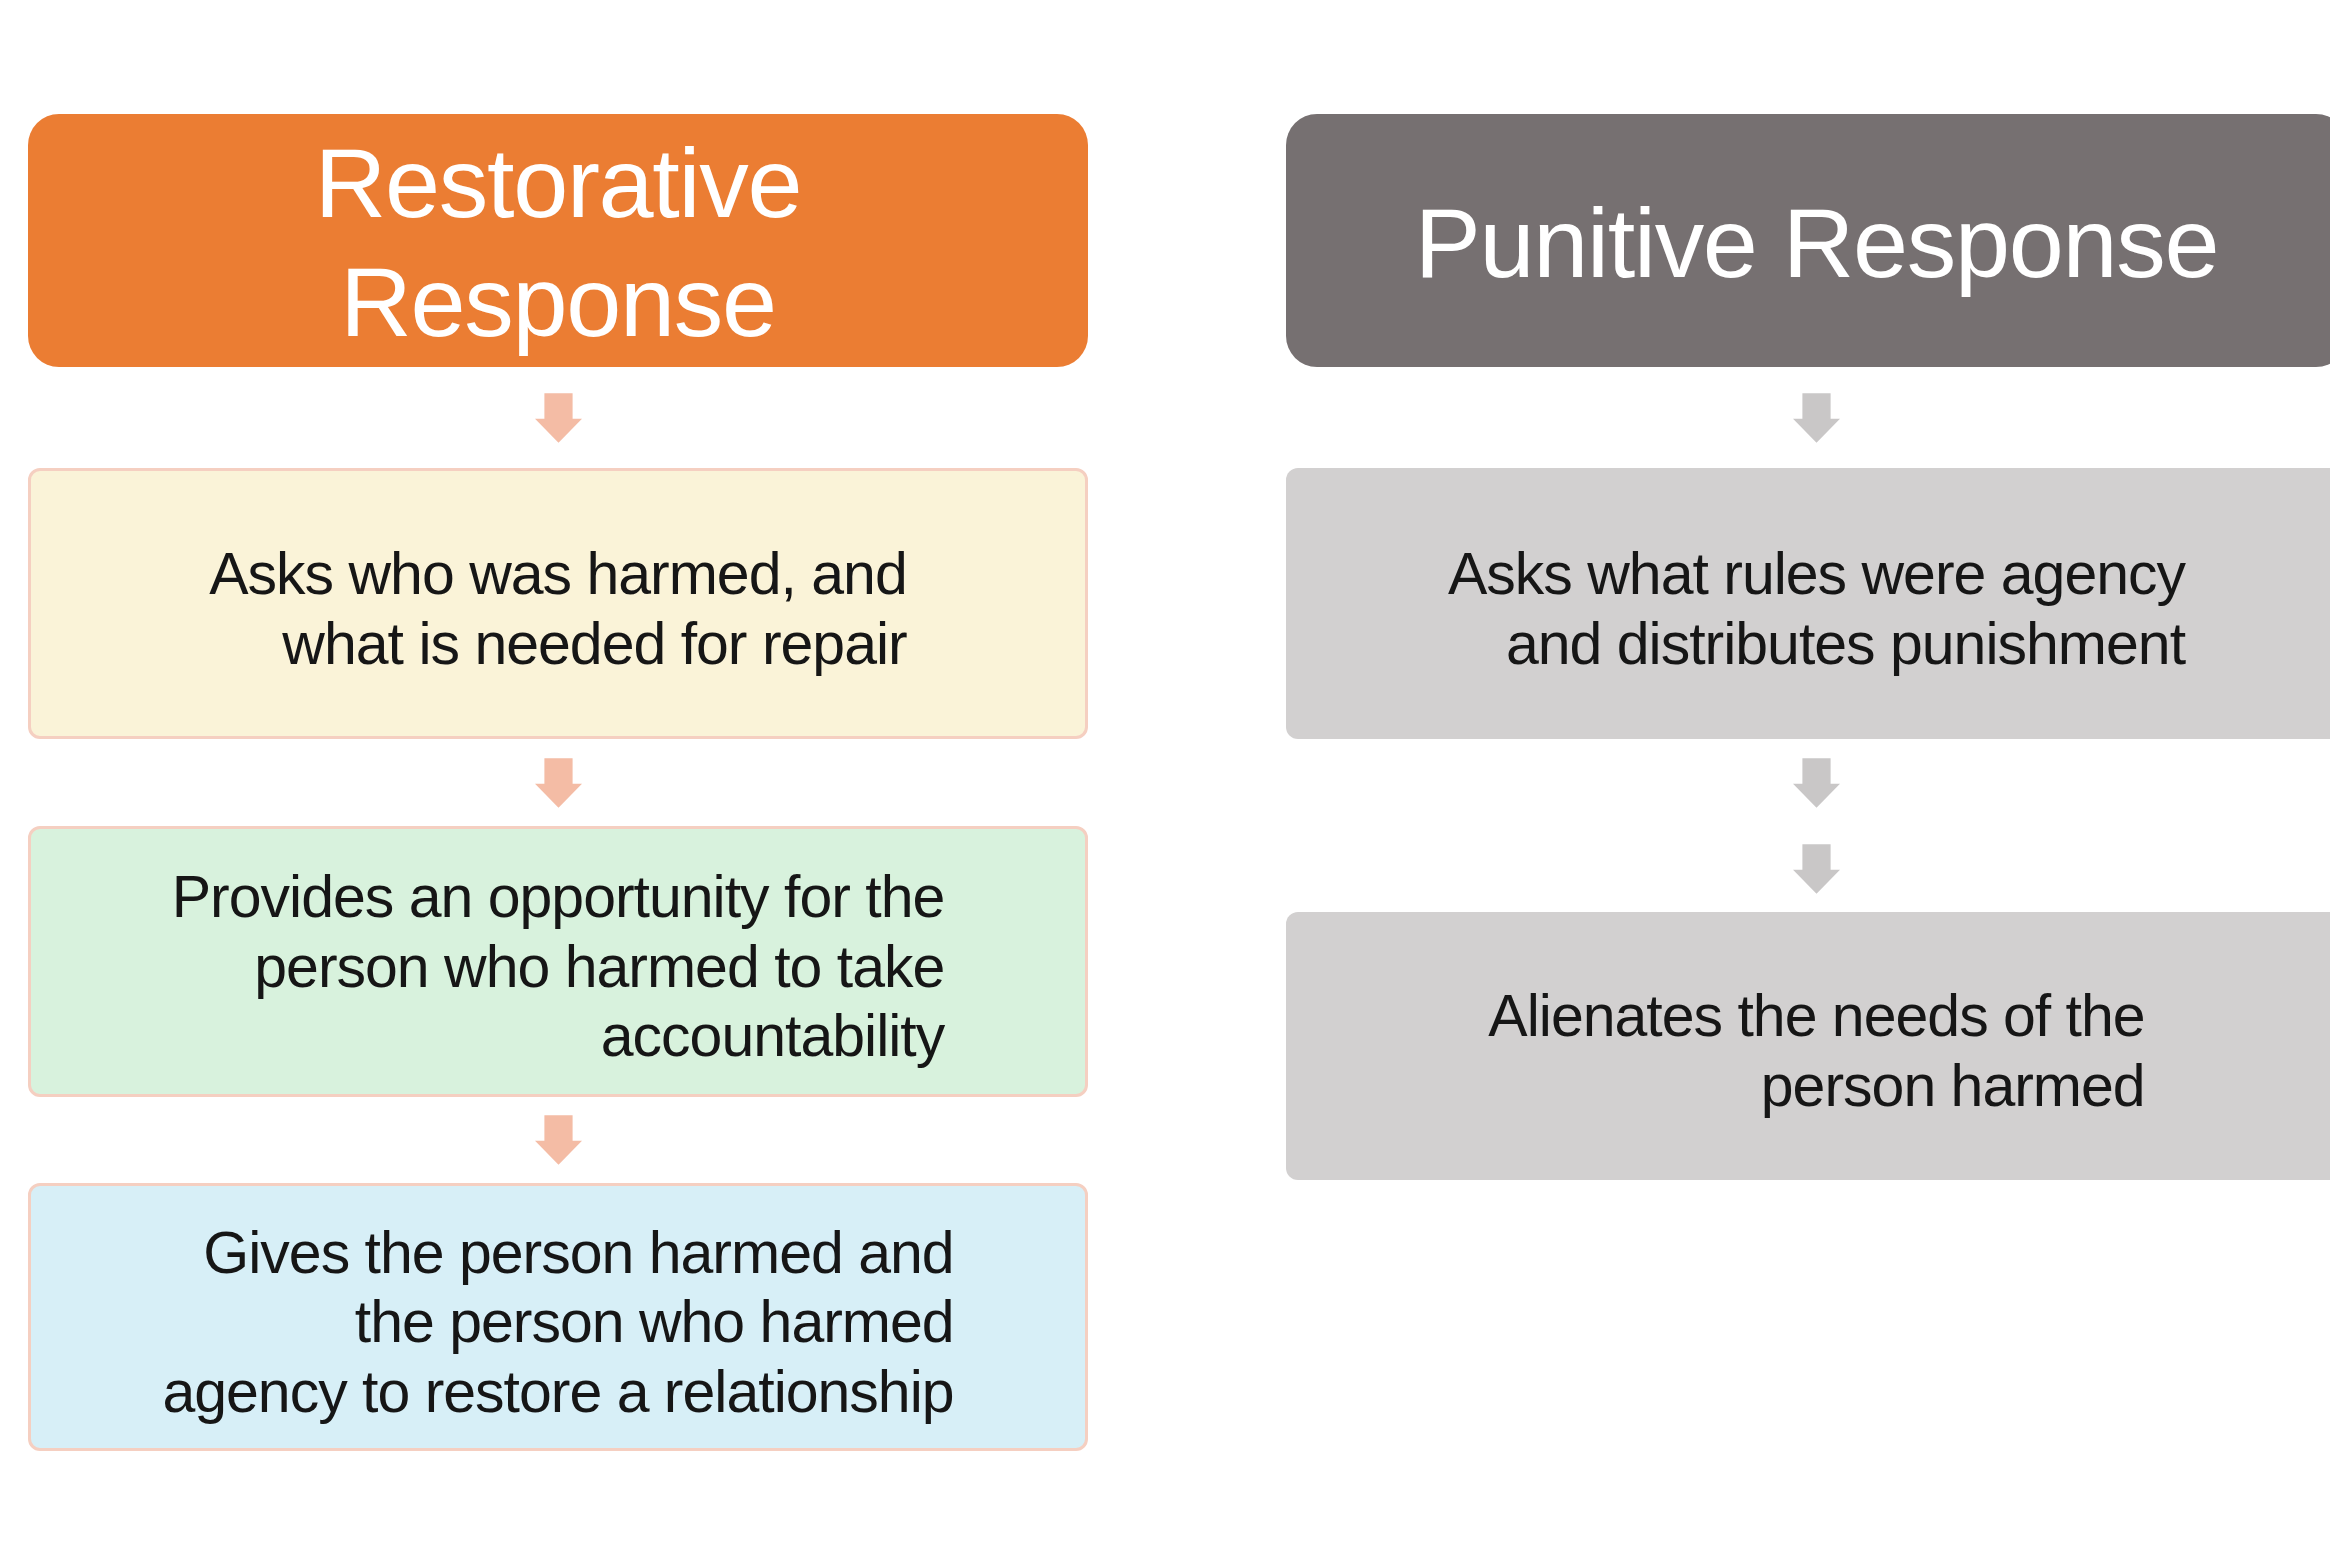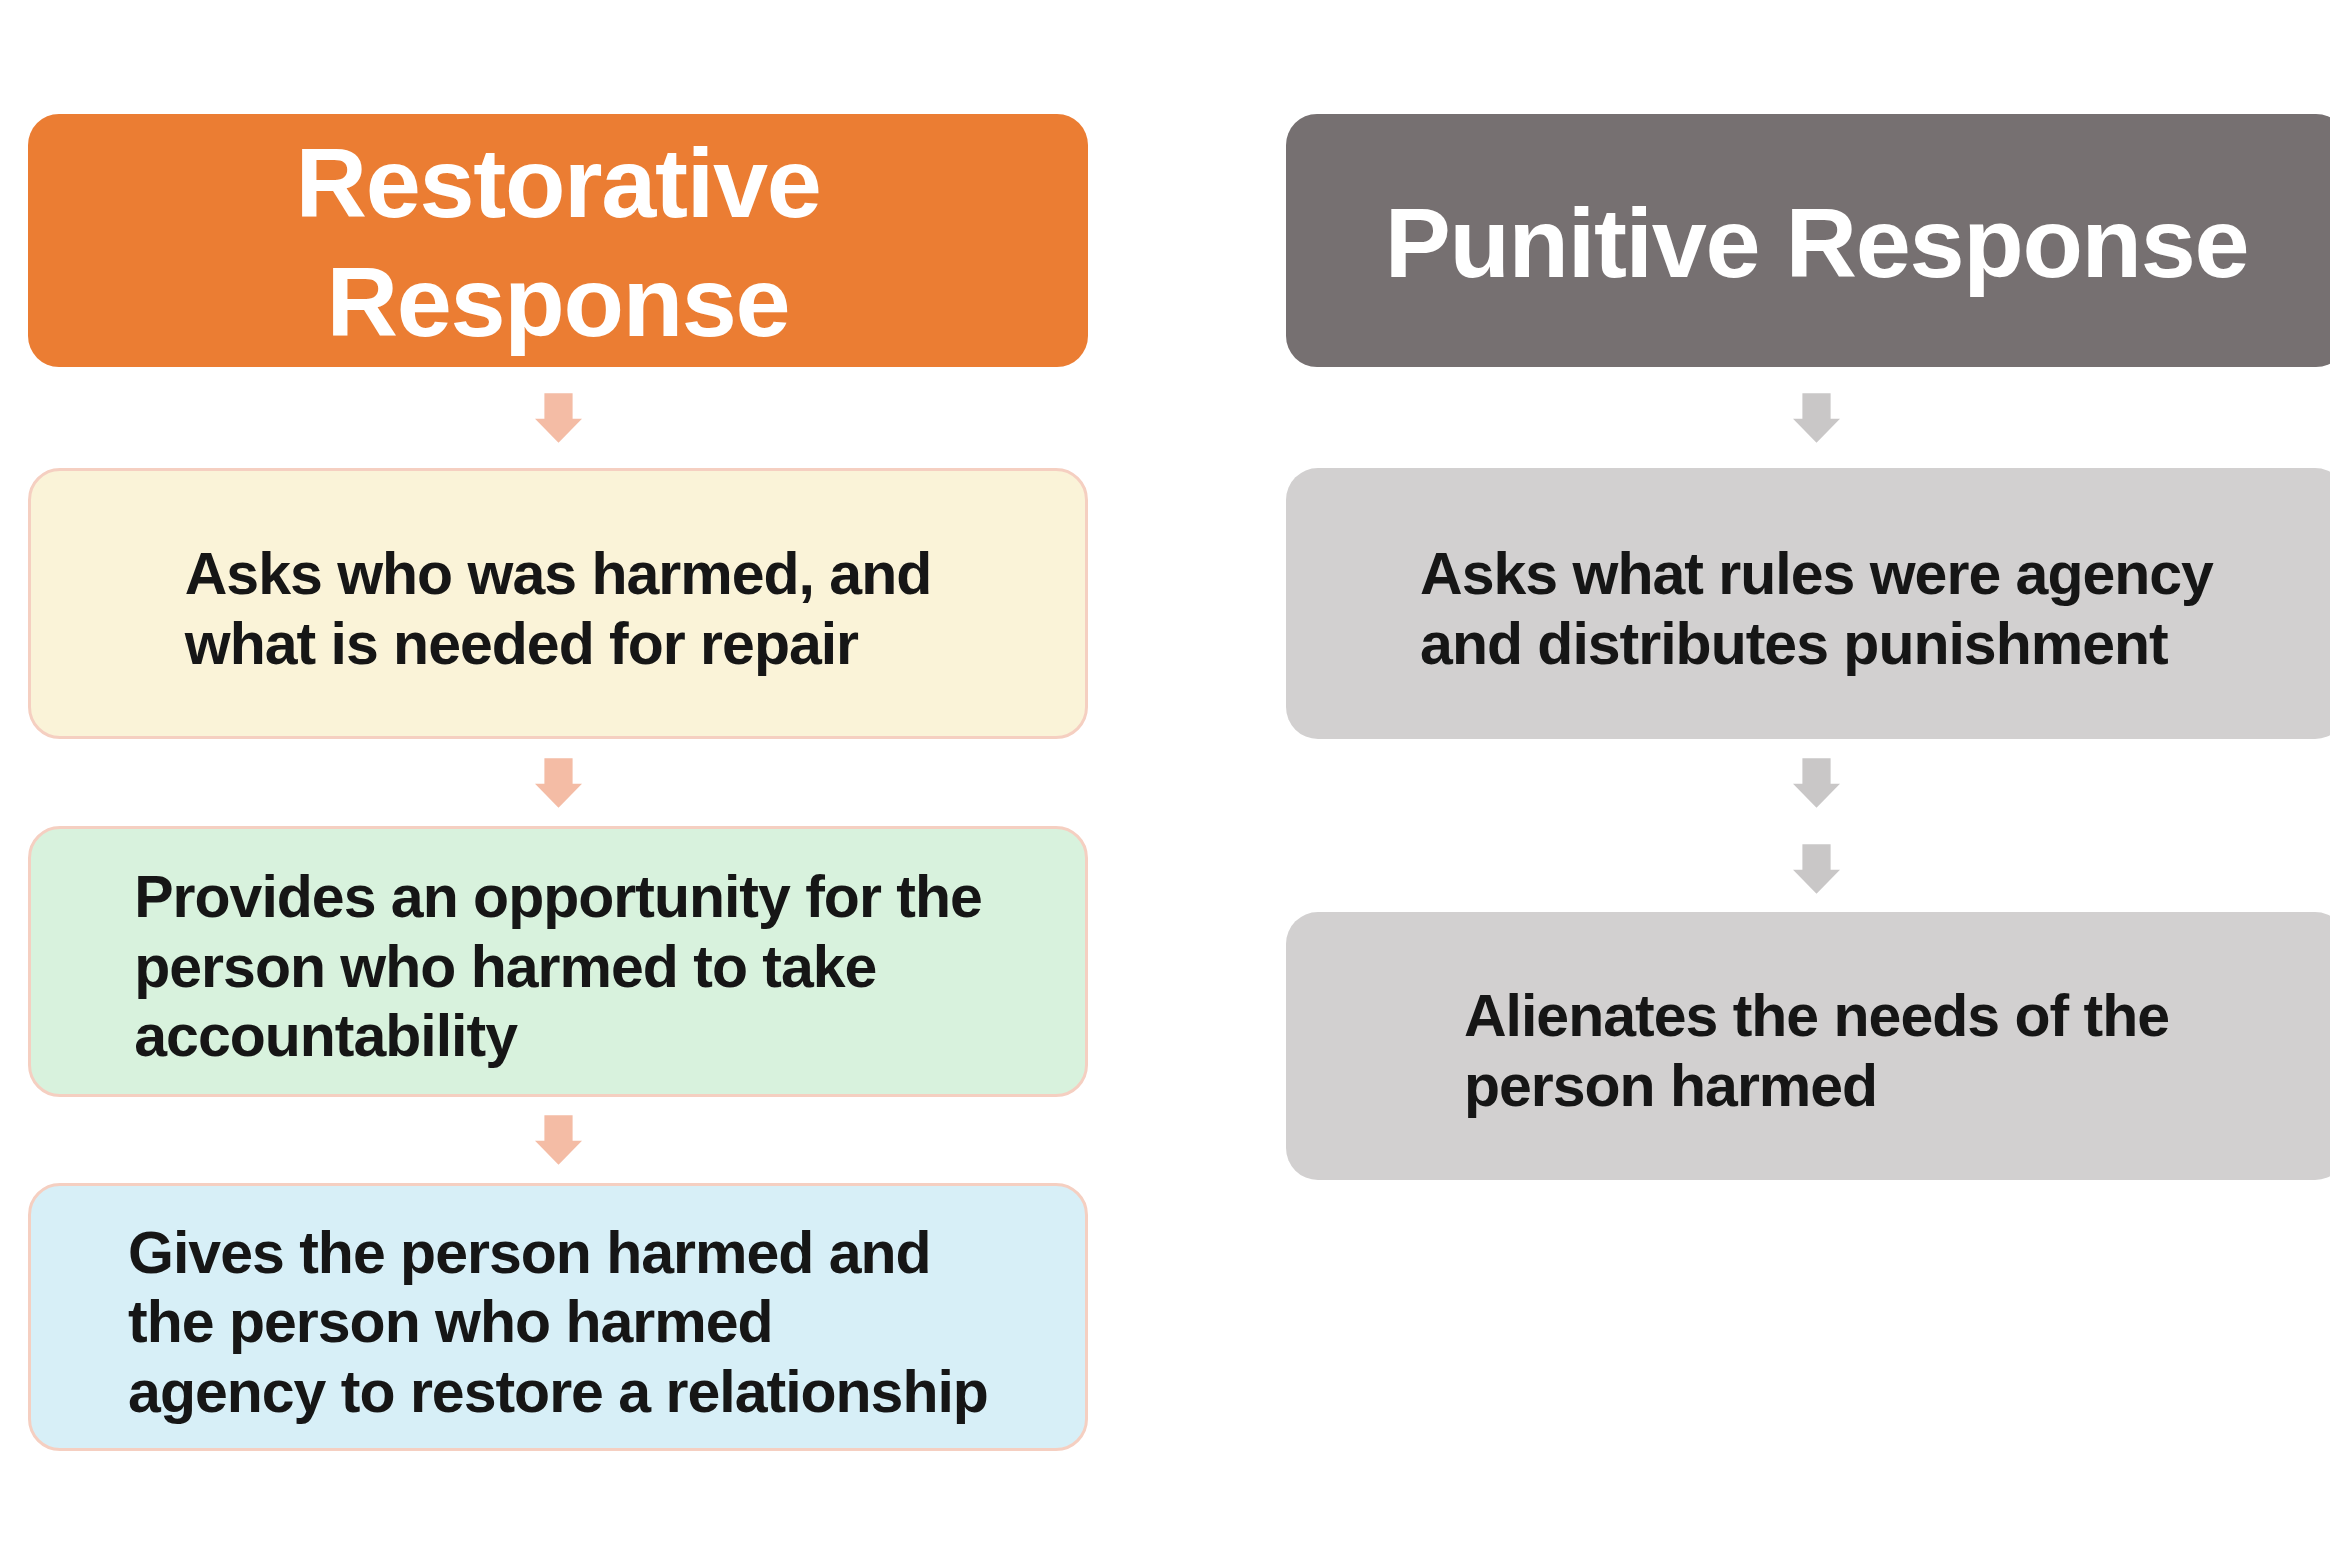--- a/index.html
+++ b/index.html
@@ -17,21 +17,20 @@
     --canvas-bg: #FFFFFF;
   }
   * { margin:0; padding:0; }
   html,body { background:#fff; }
   .canvas {
     position:relative;
     width:2330px; height:1562px;
     background:var(--canvas-bg);
     font-family:"Liberation Sans", sans-serif;
     overflow:hidden;
-    font-weight:bold;
   }
   .col {
     position:absolute; top:114px;
     display:flex; flex-direction:column; align-items:center;
   }
   .col-left  { left:28px;   width:1060px; }
   .col-right { left:1286px; width:1061px; }
 
   .header-box {
     width:100%; height:253px; box-sizing:border-box;
@@ -48,23 +47,23 @@
   .arrow-zone { display:flex; align-items:center; justify-content:center; width:100%; }
   .arrow-zone.z1 { height:101px; }
   .arrow-zone.z2 { height:87px; }
   .arrow-zone.z3 { height:86px; }
   .arrow-icon { width:47px; height:50px; display:block; }
   .col-left  .arrow-icon { color:var(--restorative-arrow); }
   .col-right .arrow-icon { color:var(--punitive-arrow); }
 
   .step {
     width:100%; box-sizing:border-box;
-    border-radius:32px;
+    border-radius:12px;
     display:flex; align-items:center; justify-content:center;
-    text-align:left;
+    text-align:right;
     font-size:59px; line-height:1.18; letter-spacing:-1px;
     color:var(--body-text);
     padding:20px 27px 8px 27px;
   }
   .step-1 { height:271px; }
   .step-2 { height:271px; }
   .step-3 { height:268px; }
   .col-left .step { border:3.4px solid var(--restorative-border); }
   .col-left .step-1 { background:var(--step-cream-bg); }
   .col-left .step-2 { background:var(--step-green-bg); }

